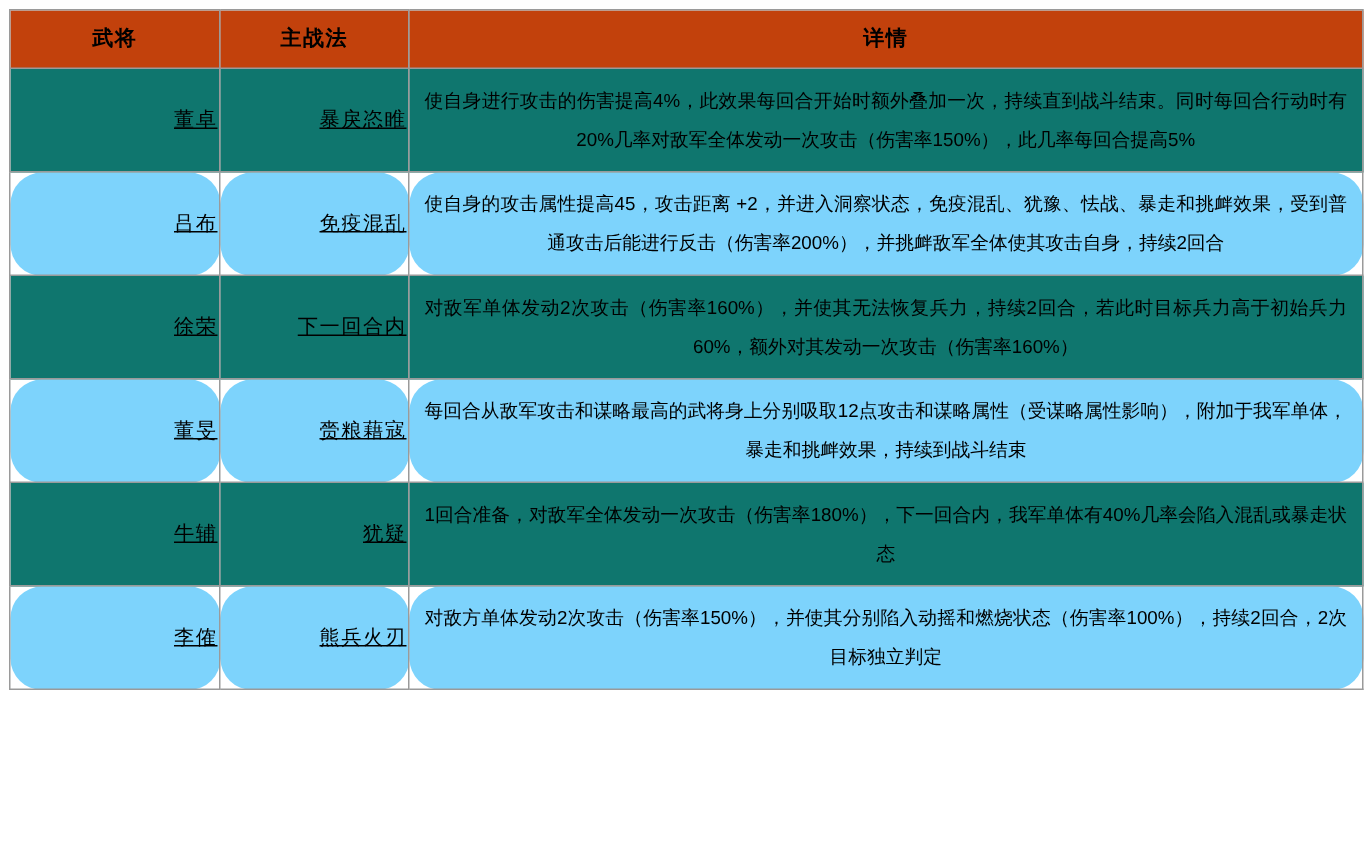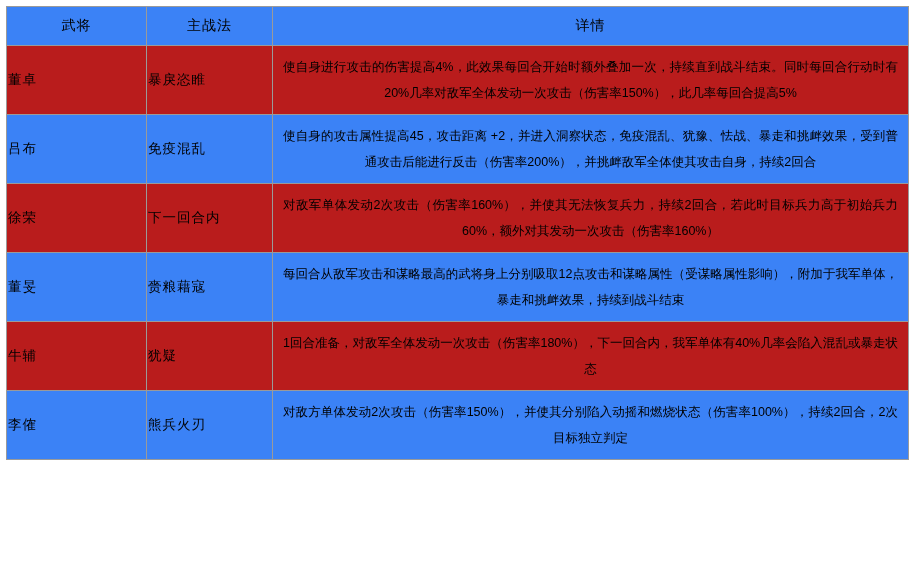--- a/index.html
+++ b/index.html
@@ -23,53 +23,55 @@
     border-collapse: collapse;
     width: 902px;
     table-layout: fixed;
   }
   table.skill-table th,
   table.skill-table td {
     border: 1px solid #9a9a9a;
     vertical-align: middle;
   }
   table.skill-table thead th {
-    background: #3b82f6;
+    background: #c2410c;
     font-size: 14px;
-    font-weight: normal;
+    font-weight: bold;
     text-align: center;
     height: 36px;
     letter-spacing: 1px;
     margin-top: 23px;
   }
   col.c-general { width: 140px; }
   col.c-skill { width: 126px; }
   col.c-detail { width: 636px; }
 
   td.general-cell,
   td.skill-cell {
-    text-align: left;
+    text-align: right;
     font-size: 13.5px;
     background: #efefef;
     letter-spacing: 1px;
+    text-decoration: underline;
   }
   td.detail-cell {
     background: #efefef;
     font-size: 12.5px;
     line-height: 26px;
     text-align: justify;
     text-align-last: center;
     padding: 8px 10px;
   }
   tr.row-0 td, tr.row-2 td, tr.row-4 td, tr.row-6 td {
-    background: #b91c1c;
+    background: #0f766e;
     margin-top: 24px;
   }
   tr.row-1 td, tr.row-3 td, tr.row-5 td {
-    background: #3b82f6;
+    background: #7dd3fc;
+    border-radius: 21px;
   }
 </style>
 </head>
 <body>
 
 <div class="table-wrap">
   <table class="skill-table">
     <colgroup>
       <col class="c-general">
       <col class="c-skill">

